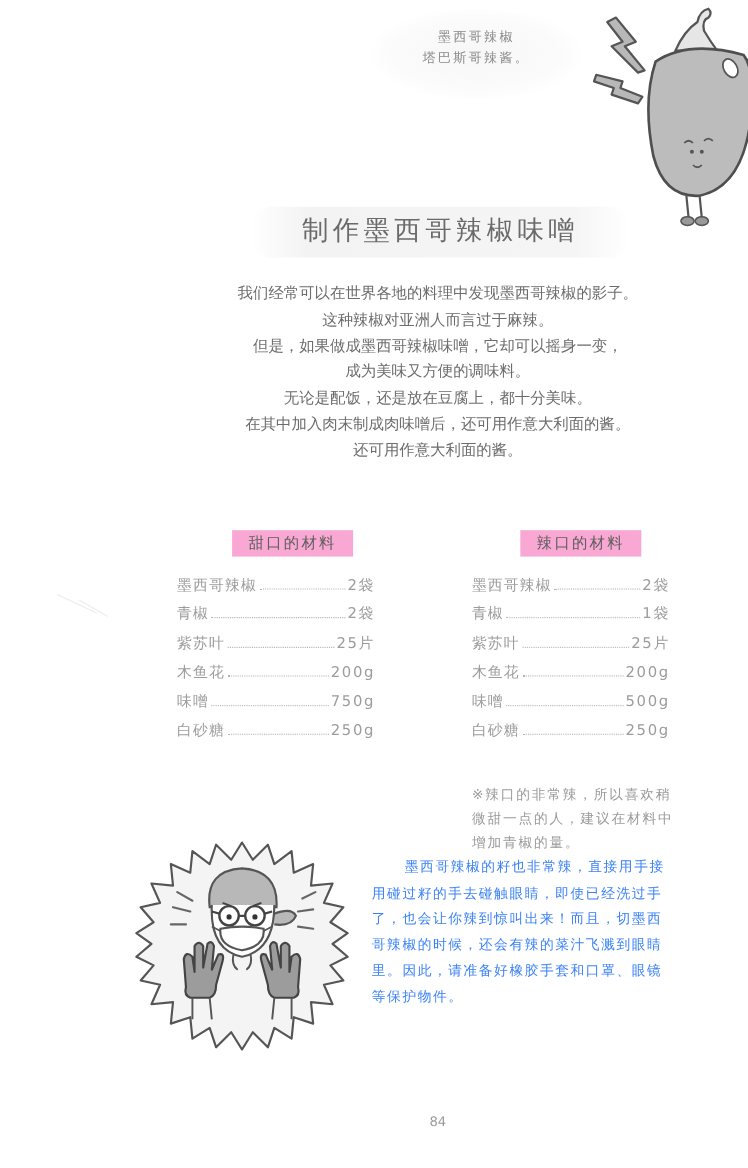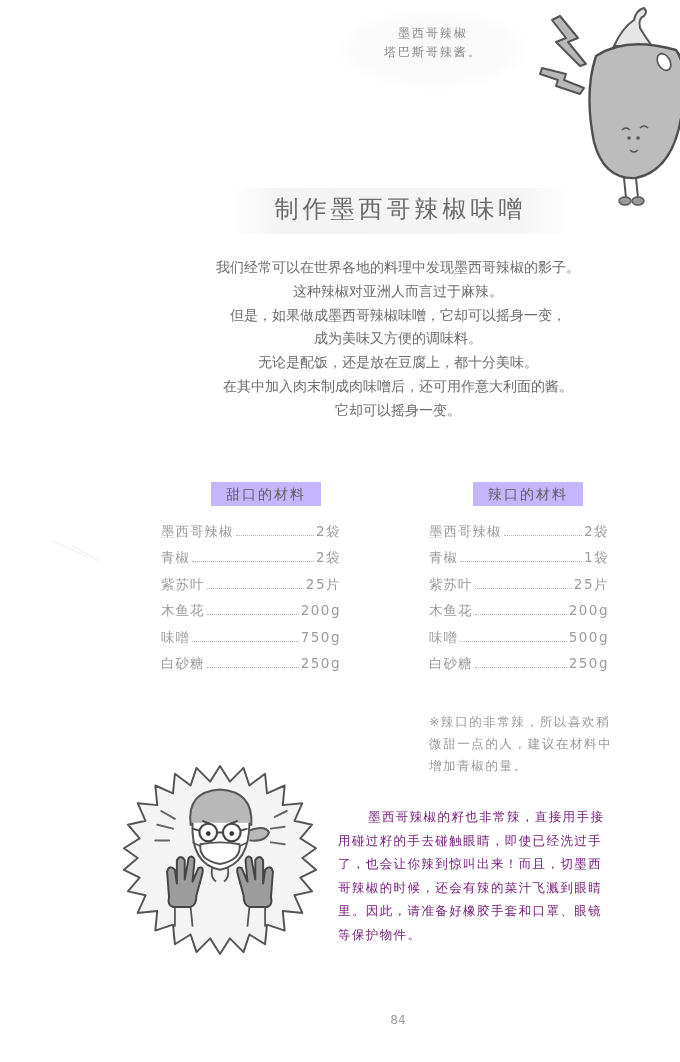--- a/index.html
+++ b/index.html
@@ -46,21 +46,21 @@
       text-align: center; font-size: 14px; line-height: 23.8px; color: #6c6c6c;
     }
     .intro div { white-space: nowrap; }
 
     
     .ing-col { position: absolute; top: 482px; width: 180px; }
     .ing-col.sweet { left: 113px; }
     .ing-col.spicy { left: 381px; }
     .ing-tag {
       display: block; width: 110px; margin: 0 0 17px 0; height: 24px; line-height: 24px;
-      text-align: center; background: #c4b5fd; color: #5f5f5f; font-size: 14px; letter-spacing: 2px;
+      text-align: center; background: #f9a8d4; color: #5f5f5f; font-size: 14px; letter-spacing: 2px;
     }
     .ing-col.sweet .ing-tag { margin-left: 50px; }
     .ing-col.spicy .ing-tag { margin-left: 44px; }
     .ing-row {
       display: flex; align-items: baseline; height: 26.4px;
       font-size: 13.5px; color: #9c9c9c; letter-spacing: 1px;
     }
     .ing-name { white-space: nowrap; }
     .ing-dots {
       flex: 1; border-bottom: 1.5px dotted #b4b4b4; margin: 0 2px 4px 2px; height: 1px;
@@ -71,22 +71,22 @@
     .note {
       position: absolute; left: 381px; top: 711px; width: 226px;
       font-size: 12.5px; line-height: 22px; color: #9a9a9a; letter-spacing: 1.6px;
     }
 
     
     .gloves { position: absolute; left: 74px; top: 762px; width: 196px; height: 196px; }
 
     
     .warning {
-      position: absolute; left: 290px; top: 805px; width: 320px;
-      font-size: 12.5px; line-height: 23.6px; color: #701a75; letter-spacing: 1.4px;
+      position: absolute; left: 290px; top: 776px; width: 320px;
+      font-size: 12.5px; line-height: 23.6px; color: #3b82f6; letter-spacing: 1.4px;
     }
     .warning div { white-space: nowrap; }
     .warning .indent { padding-left: 30px; }
 
     
     .page-num {
       position: absolute; left: 330px; top: 1013px; width: 40px; text-align: center;
       font-size: 12px; color: #9a9a9a;
     }
 
@@ -135,21 +135,21 @@
   <div class="title-wash"></div>
   <h1 class="title">制作墨西哥辣椒味噌</h1>
 
   <div class="intro">
     <div>我们经常可以在世界各地的料理中发现墨西哥辣椒的影子。</div>
     <div>这种辣椒对亚洲人而言过于麻辣。</div>
     <div>但是，如果做成墨西哥辣椒味噌，它却可以摇身一变，</div>
     <div>成为美味又方便的调味料。</div>
     <div>无论是配饭，还是放在豆腐上，都十分美味。</div>
     <div>在其中加入肉末制成肉味噌后，还可用作意大利面的酱。</div>
-    <div>它却可以摇身一变。</div>
+    <div>还可用作意大利面的酱。</div>
   </div>
 
   <div class="ing-col sweet">
     <span class="ing-tag">甜口的材料</span>
     <div class="ing-row">
       <span class="ing-name">墨西哥辣椒</span>
       <span class="ing-dots"></span>
       <span class="ing-qty">2袋</span>
     </div>
     <div class="ing-row">

